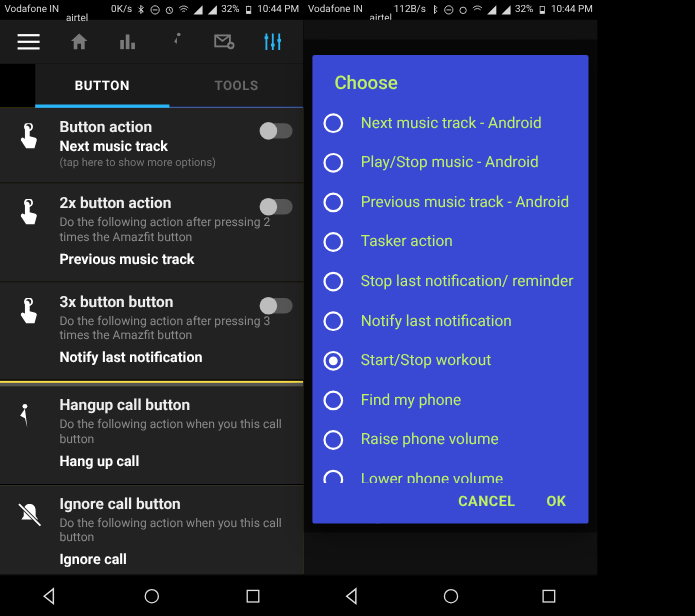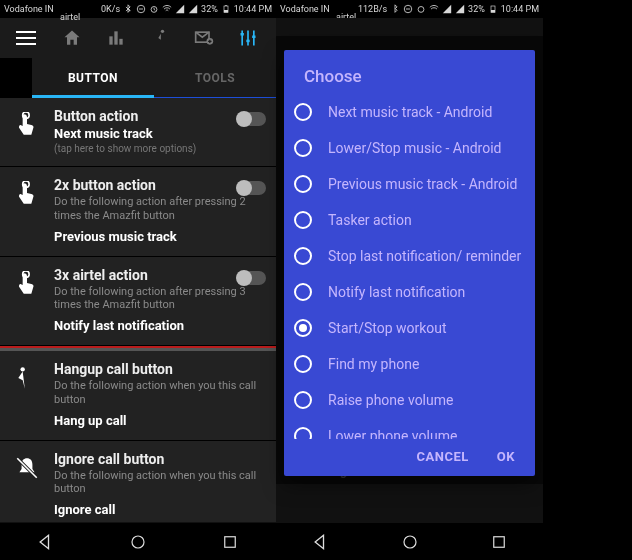--- a/index.html
+++ b/index.html
@@ -19,40 +19,40 @@
   .toolbar svg { fill: #7a7a7a; }
   .toolbar .active svg { fill: #29b6f6; }
   .hamburger { width: 24px; display: flex; flex-direction: column; gap: 4px; }
   .hamburger span { height: 2px; background: #fff; width: 20px; }
   
   .tabs { height: 40px; background: #1b1b1b; display: flex; border-bottom: 1px solid #1d4ed8; margin-left: 32px; }
   .tab { flex: 1; display: flex; align-items: center; justify-content: center; font-size: 12px; font-weight: 700; letter-spacing: 0.5px; color: #666; position: relative; }
   .tab.active { color: #fff; }
   .tab.active::after { content: ""; position: absolute; bottom: -1px; left: 0; right: 0; height: 3px; background: #29b6f6; }
   
-  .content { flex: 1; overflow: hidden; background: #b91c1c; }
+  .content { flex: 1; overflow: hidden; background: #fde047; }
   .card { background: #222; padding: 10px 12px 12px 12px; border-bottom: 1px solid #000; display: flex; gap: 12px; position: relative; }
   .card .cicon { width: 30px; flex: 0 0 30px; display: flex; align-items: flex-start; justify-content: center; padding-top: 4px; }
   .card .cicon svg { fill: #fff; }
   .card .cbody { flex: 1; min-width: 0; }
   .card .ctitle { color: #eee; font-size: 14px; font-weight: 700; margin-bottom: 2px; }
   .card .cdesc { color: #8a8a8a; font-size: 11px; line-height: 1.25; margin-bottom: 6px; }
   .card .cval { color: #fff; font-size: 13px; font-weight: 700; }
   .card .chint { color: #777; font-size: 10px; margin-top: 2px; }
   .card .toggle { position: absolute; right: 10px; top: 14px; width: 28px; height: 14px; }
   .toggle .track { position: absolute; inset: 0; background: #555; border-radius: 7px; }
   .toggle .knob { position: absolute; width: 16px; height: 16px; border-radius: 50%; background: #bdbdbd; top: -1px; left: -2px; }
   .section-div { height: 3px; background: #555; margin: 2px 0 0 0; }
   
   .navbar { height: 38px; background: #000; display: flex; align-items: center; justify-content: space-around; border-top: 1px solid #111; }
   .navbar .nbtn { width: 60px; height: 38px; display: flex; align-items: center; justify-content: center; }
   .navbar svg { stroke: #ddd; fill: none; stroke-width: 1.6; }
   
   .dialog-backdrop { position: absolute; top: 18px; left: 0; right: 0; bottom: 38px; background: rgba(0,0,0,0.5); display: flex; align-items: stretch; justify-content: stretch; padding: 14px 8px 8px 8px; }
-  .dialog { background: #3949d3; flex: 1; border-radius: 2px; display: flex; flex-direction: column; color: #c4b5fd; box-shadow: 0 8px 20px rgba(0,0,0,0.5); }
+  .dialog { background: #3949d3; flex: 1; border-radius: 2px; display: flex; flex-direction: column; color: #bef264; box-shadow: 0 8px 20px rgba(0,0,0,0.5); }
   .dialog .dtitle { font-size: 17px; font-weight: 500; padding: 16px 20px 8px 20px; }
   .dialog .dlist { flex: 1; overflow: hidden; padding: 0 0; }
   .dialog .dopt { display: flex; align-items: center; gap: 16px; padding: 9px 10px; font-size: 14px; min-height: 36px; }
   .dialog .radio { width: 18px; height: 18px; border: 2px solid #fff; border-radius: 50%; flex: 0 0 18px; position: relative; }
   .dialog .radio.sel::after { content: ""; position: absolute; inset: 3px; background: #fff; border-radius: 50%; }
   .dialog .dlabel { flex: 1; line-height: 1.2; }
   .dialog .dbuttons { display: flex; justify-content: flex-end; gap: 28px; padding: 10px 20px 12px 20px; font-size: 13px; font-weight: 700; letter-spacing: 0.5px; }
   .ghost { color: #777; font-size: 13px; font-weight: 700; position: absolute; bottom: 44px; left: 60px; }
   .phone2-content { flex:1; background:#111; position:relative; }
 </style>
@@ -205,21 +205,21 @@
       </div>
 
       <div class="card">
         <div class="cicon">
             <svg width="26" height="26" viewBox="0 0 24 24">
               <path d="M9 2a3 3 0 013 3v6l4 1c1 0 2 1 2 2l-2 7H9l-4-6c-1-1 0-3 1-3l2 1V5a3 3 0 011-3z"></path>
               <circle cx="11" cy="3" r="3" fill="none" stroke="#fff" stroke-width="1.5"></circle>
             </svg>
           </div>
         <div class="cbody">
-          <div class="ctitle">3x airtel action</div>
+          <div class="ctitle">3x button button</div>
           <div class="cdesc">Do the following action after pressing 3 times the Amazfit button</div>
           <div class="cval">Notify last notification</div>
         </div>
         <div class="toggle">
             <div class="track"></div>
             <div class="knob"></div>
           </div>
       </div>
 
       <div class="section-div"></div>
@@ -328,21 +328,21 @@
       <div class="dialog-backdrop">
         <div class="dialog">
           <div class="dtitle">Choose</div>
           <div class="dlist" id="dlist">
               <div class="dopt">
                 <div class="radio"></div>
                 <div class="dlabel">Next music track - Android</div>
               </div>
               <div class="dopt">
                 <div class="radio"></div>
-                <div class="dlabel">Lower/Stop music - Android</div>
+                <div class="dlabel">Play/Stop music - Android</div>
               </div>
               <div class="dopt">
                 <div class="radio"></div>
                 <div class="dlabel">Previous music track - Android</div>
               </div>
               <div class="dopt">
                 <div class="radio"></div>
                 <div class="dlabel">Tasker action</div>
               </div>
               <div class="dopt">

